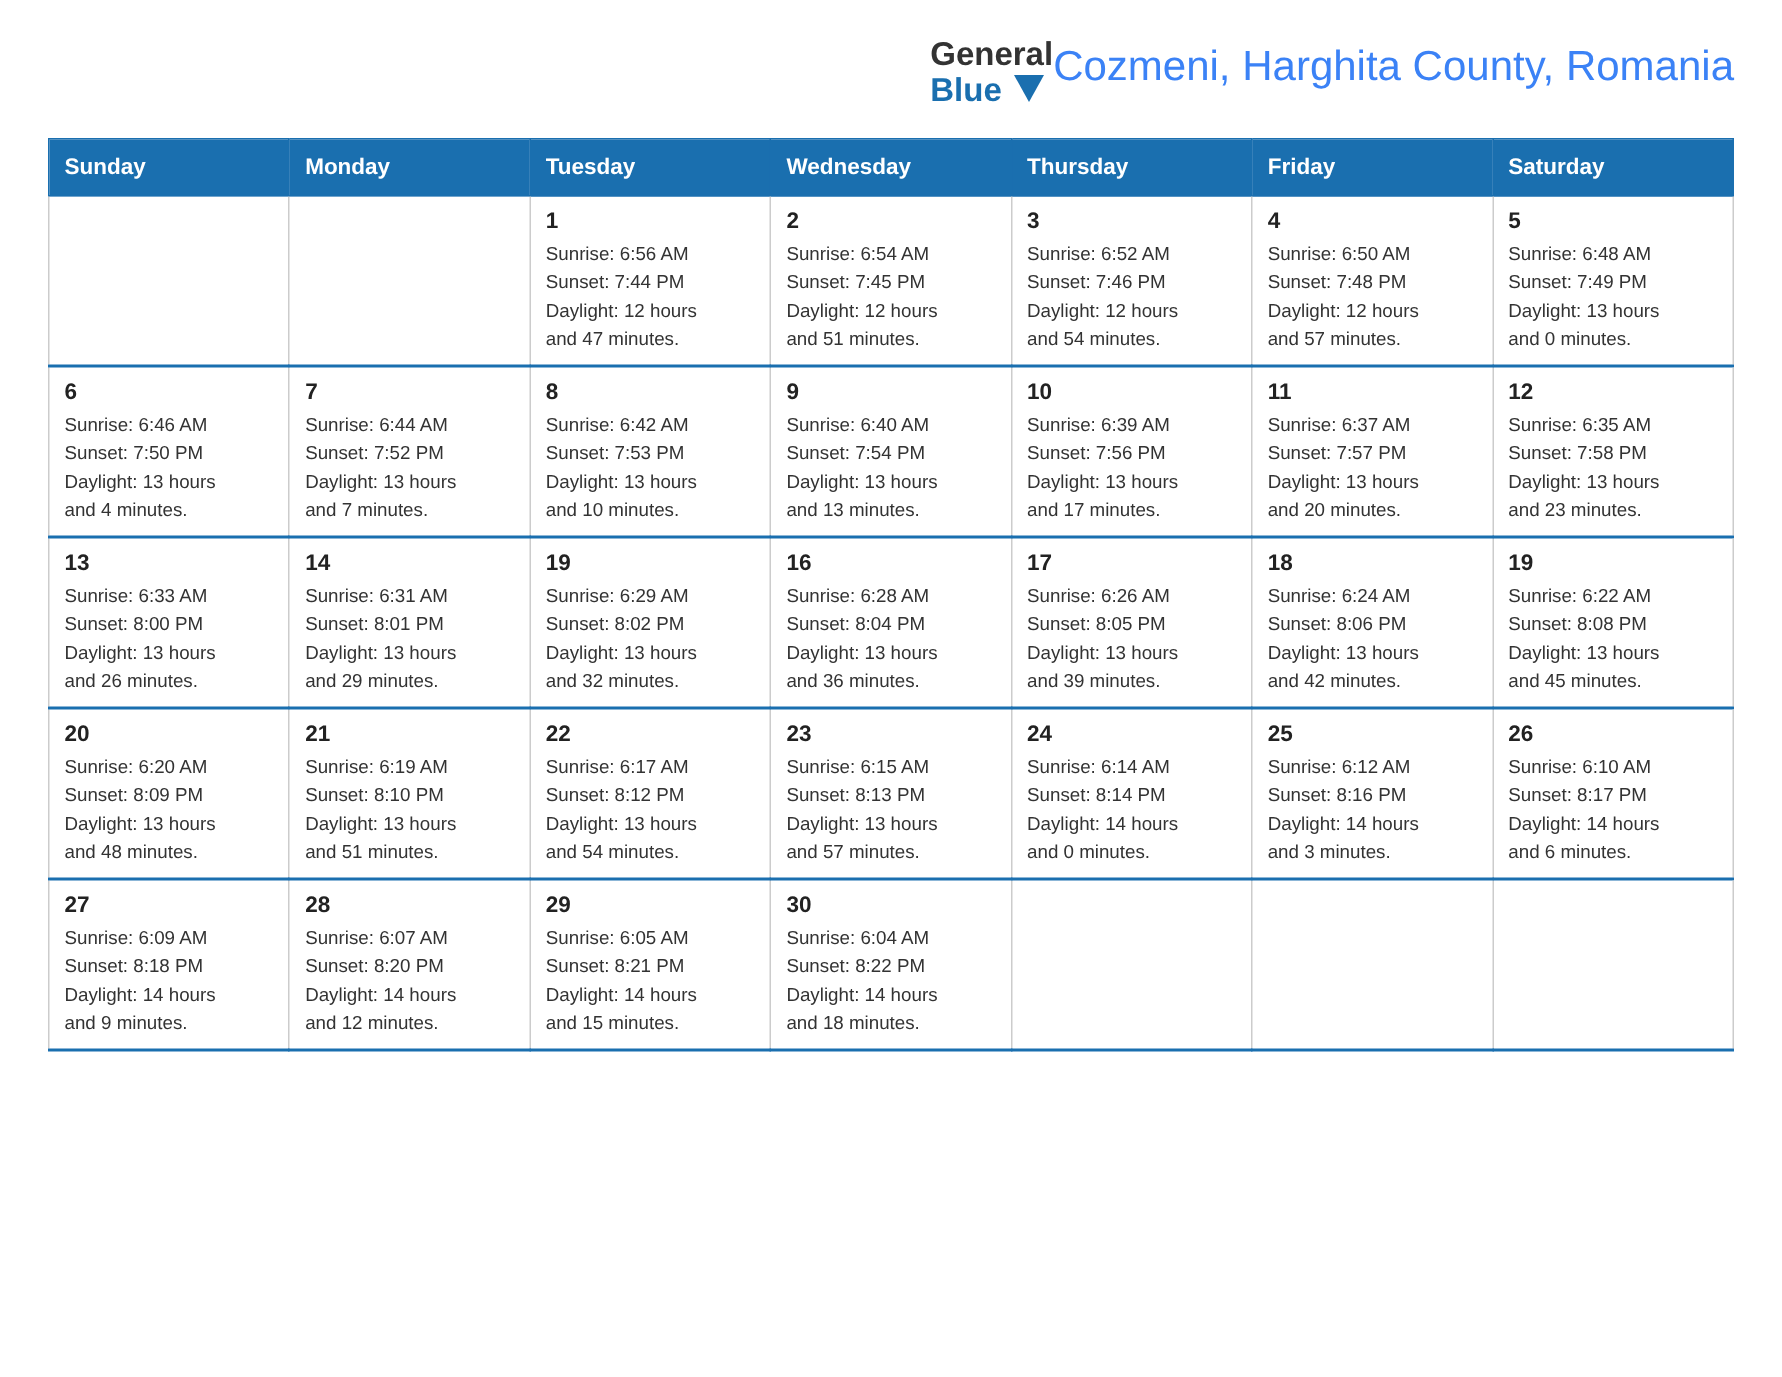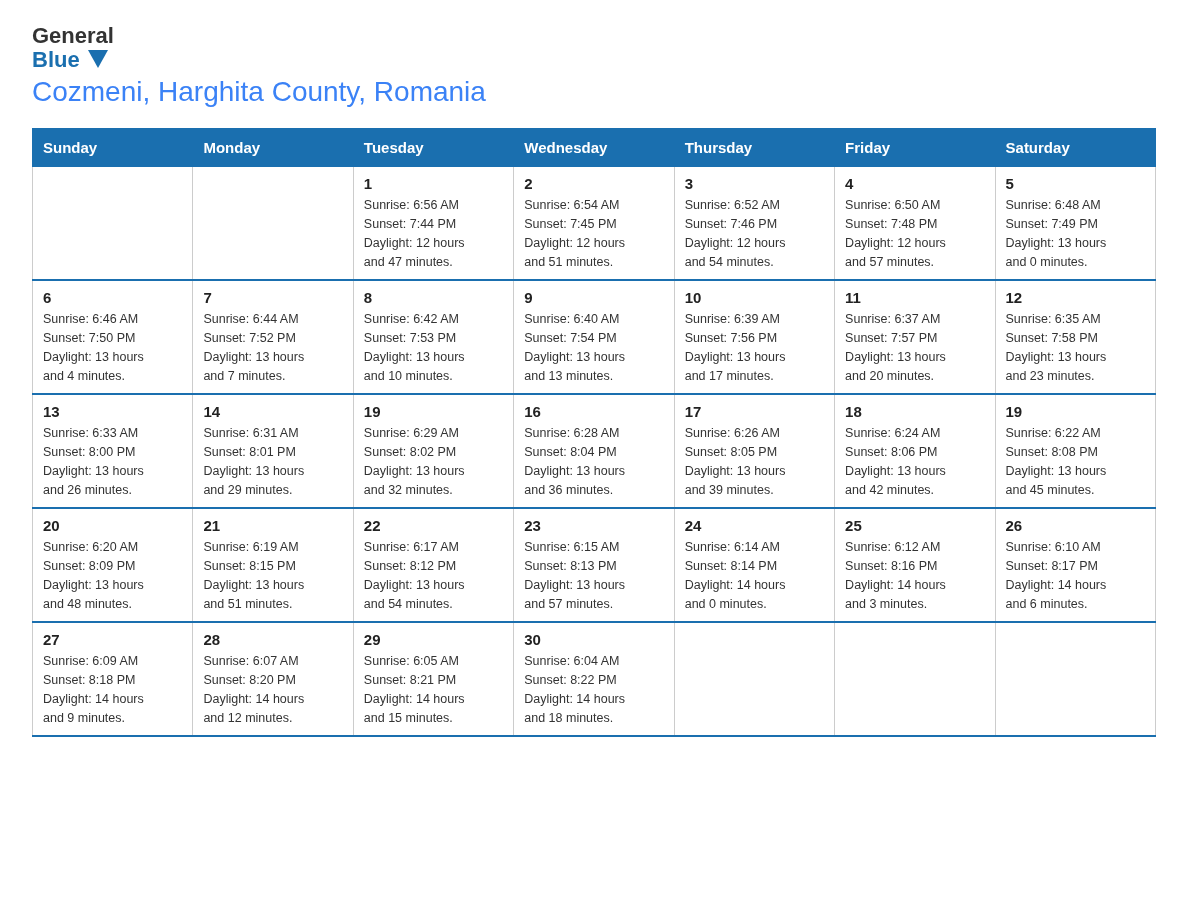--- a/index.html
+++ b/index.html
@@ -5,24 +5,23 @@
     * { box-sizing: border-box; margin: 0; padding: 0; }
     body {
       font-family: Arial, sans-serif;
       background: #fff;
       padding: 24px 32px;
       width: 1188px;
       min-height: 918px;
     }
     .header {
       display: flex;
-      justify-content: flex-start;
+      justify-content: flex-end;
       align-items: flex-start;
       margin-bottom: 16px;
-      flex-direction: column;
     }
     .logo {
       display: flex;
       align-items: center;
       gap: 6px;
     }
     .logo-text-general {
       font-size: 22px;
       font-weight: bold;
       color: #333;
@@ -269,21 +268,21 @@
         <td>
           <span class="day-number">20</span>
           <div class="day-info" style="white-space: pre-line;">Sunrise: 6:20 AM
 Sunset: 8:09 PM
 Daylight: 13 hours
 and 48 minutes.</div>
         </td>
         <td>
           <span class="day-number">21</span>
           <div class="day-info" style="white-space: pre-line;">Sunrise: 6:19 AM
-Sunset: 8:15 PM
+Sunset: 8:10 PM
 Daylight: 13 hours
 and 51 minutes.</div>
         </td>
         <td>
           <span class="day-number">22</span>
           <div class="day-info" style="white-space: pre-line;">Sunrise: 6:17 AM
 Sunset: 8:12 PM
 Daylight: 13 hours
 and 54 minutes.</div>
         </td>

